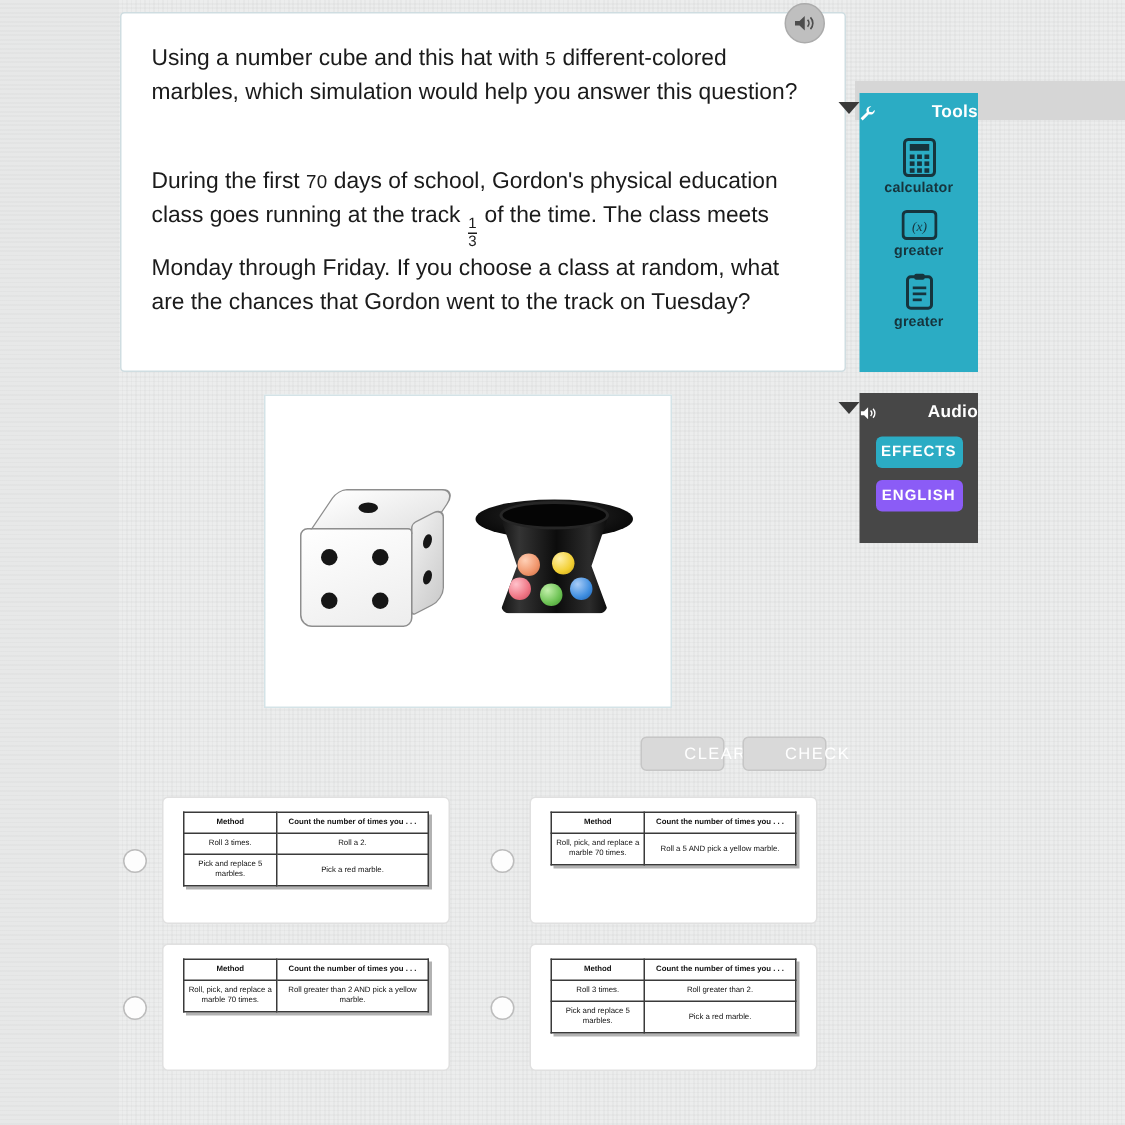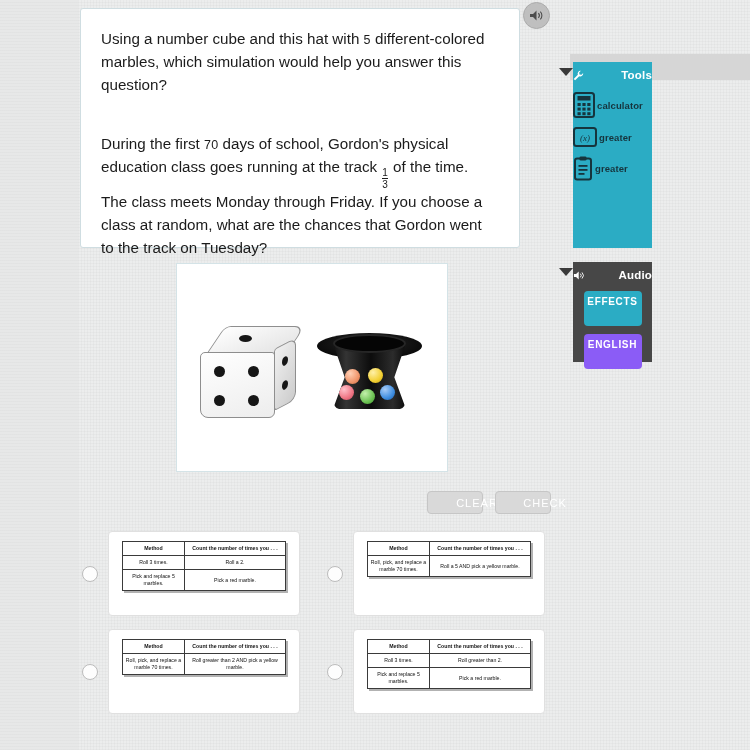--- a/index.html
+++ b/index.html
@@ -25,21 +25,21 @@
     width: 78px; height: 750px;
     background:
       repeating-linear-gradient(0deg, rgba(0,0,0,0.02) 0px, rgba(0,0,0,0.02) 1px, transparent 1px, transparent 3px),
       #e7e8e8;
   }
 
   
   .stem {
     position: absolute;
     left: 80px; top: 8px;
-    width: 440px; height: 240px;
+    width: 484px; height: 240px;
     background: #ffffff;
     border: 1px solid #cfdde1;
     border-radius: 3px;
     padding: 18px 22px 20px 20px;
   }
   .stem p {
     font-size: 15.2px;
     line-height: 1.52;
     color: #1b1b1b;
   }
@@ -112,38 +112,38 @@
     display: flex; align-items: center; justify-content: space-between;
     gap: 4px;
     color: #ffffff;
     font-size: 11.5px;
     font-weight: bold;
     letter-spacing: .2px;
     height: 16px;
   }
 
   .tool {
-    display: flex; align-items: center;
+    display: flex; flex-direction: column; align-items: center;
     gap: 2px;
     margin-top: 9px;
   }
   .tool .lbl { color: #16343d; font-size: 9.5px; font-weight: bold; letter-spacing: .1px; }
 
   .audio-panel {
     position: absolute; left: 7px; top: 262px;
     width: 79px; height: 100px;
     background: #474747;
     padding-top: 5px;
   }
   .audio-panel .caret-wrap { position: absolute; left: -14px; top: 6px; width: 14px; height: 14px; }
   .audio-panel .caret-wrap .panel-caret { border-top-color: #3a3a3a; left: 0; top: 0; }
 
   .audio-pill {
     display: block;
-    width: 58px; height: 35px;
+    width: 58px; height: 21px;
     margin: 8px auto 0;
     border-radius: 4px;
     color: #ffffff;
     font-size: 10px;
     font-weight: bold;
     letter-spacing: .7px;
     line-height: 21px;
     text-align: center;
   }
   .pill-effects { background: #2bacc4; }

